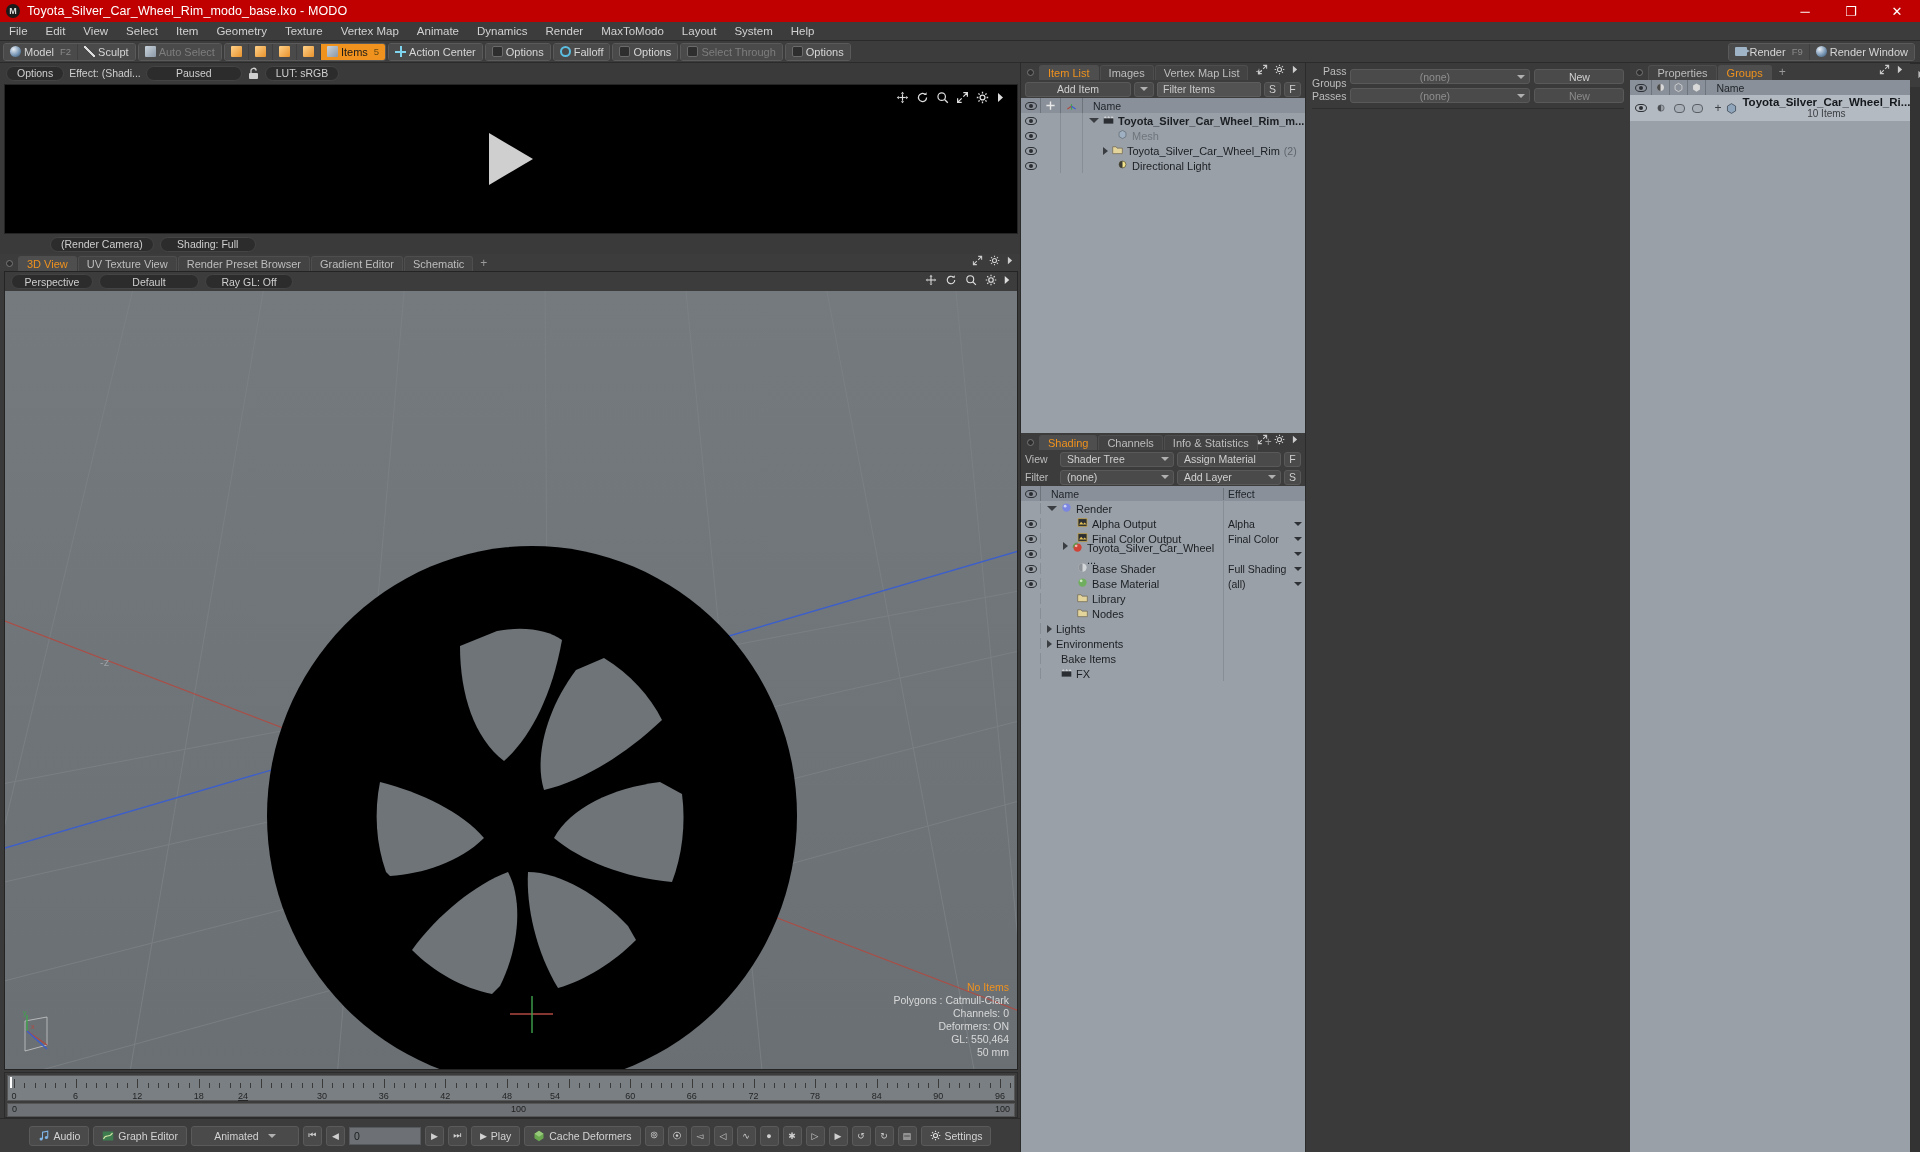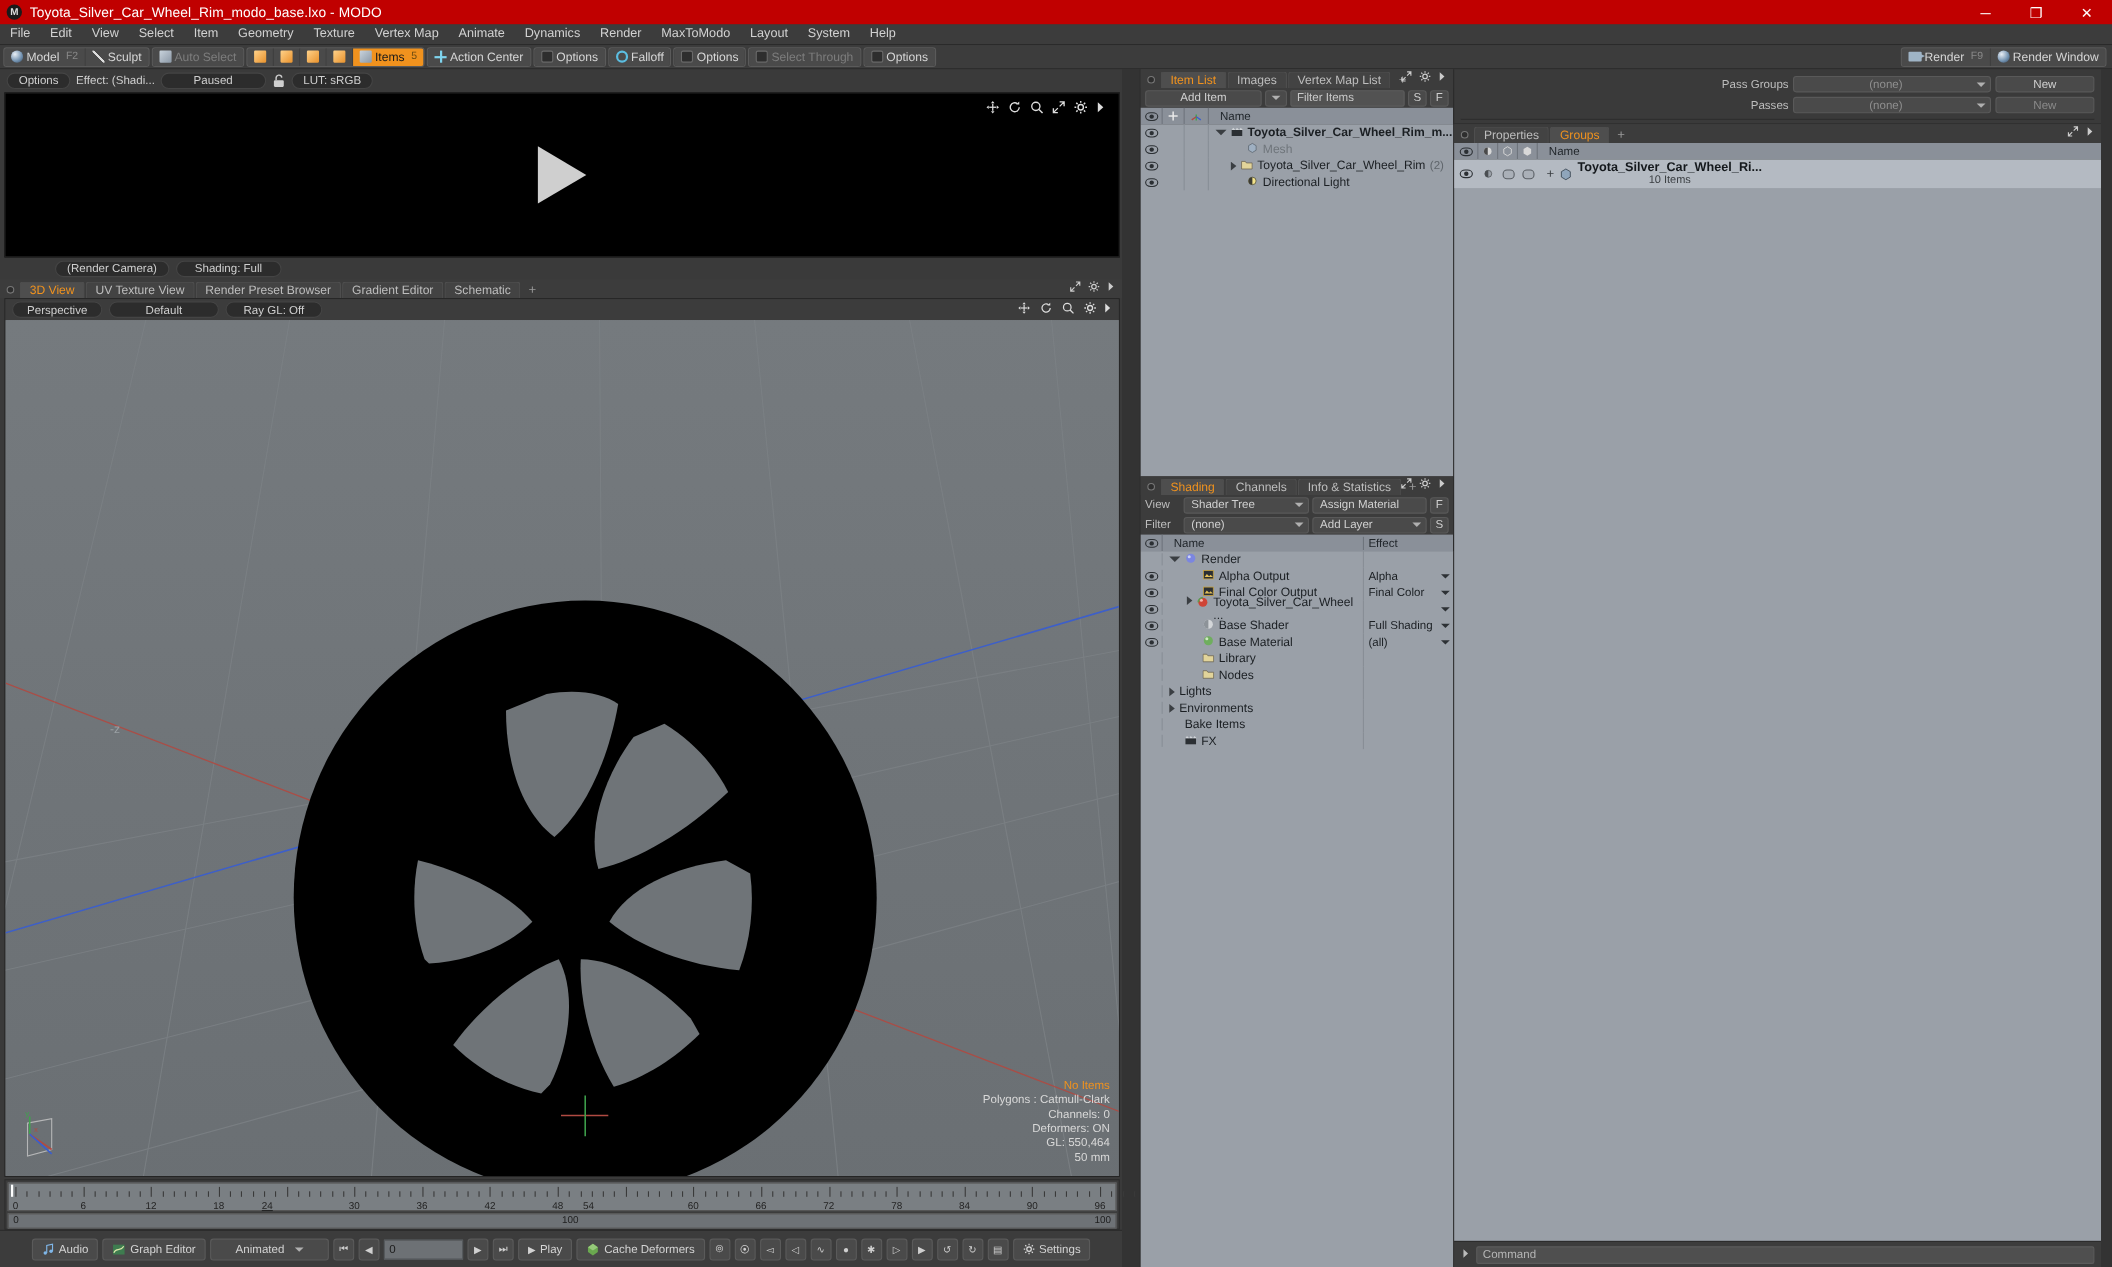--- a/index.html
+++ b/index.html
@@ -112,22 +112,22 @@
                justify-content:center; gap:4px; border-top:1px solid #2b2b2b;}
   .bbtn { height:20px; display:flex;align-items:center;gap:4px; padding:0 8px;
           background:#4a4a4a;border:1px solid #5a5a5a;border-radius:3px;
           font-size:10.5px;color:#d3d3d3;}
   .ibtn { width:19px;height:20px;background:#4a4a4a;border:1px solid #5a5a5a;
           border-radius:3px;display:flex;align-items:center;justify-content:center;
           font-size:9px;color:#cfcfcf;}
   .framefield{ width:72px;height:18px;background:#6d7175;border:1px solid #55595c;
                display:flex;align-items:center;padding:0 4px;font-size:10.5px;color:#1c1c1c;}
   
-  #mid { width:285px; background:#3a3a3a; display:flex;flex-direction:column; border-left:1px solid #2b2b2b;margin-left:16px;}
-  #right { width:589px; background:#3a3a3a; display:flex;flex-direction:column; border-left:1px solid #2b2b2b;}
+  #mid { width:285px; background:#3a3a3a; display:flex;flex-direction:column; border-left:1px solid #2b2b2b;}
+  #right { width:589px; background:#3a3a3a; display:flex;flex-direction:row; border-left:1px solid #2b2b2b;}
   .panel { background:#3c3c3c; display:flex; flex-direction:column; }
   .ctlrow { height:18px; display:flex; align-items:center; gap:3px; padding:2px 4px;}
   .cbtn { height:15px;background:#4a4a4a;border:1px solid #595959;border-radius:3px;
           display:flex;align-items:center;justify-content:center;font-size:10.5px;
           color:#d0d0d0;padding:0 6px;}
   .cdrop { height:15px;background:#4a4a4a;border:1px solid #595959;border-radius:3px;
            display:flex;align-items:center;justify-content:space-between;
            font-size:10.5px;color:#d0d0d0;padding:0 4px 0 6px;}
   .caret { width:0;height:0;border-left:4px solid transparent;border-right:4px solid transparent;
            border-top:4px solid #b0b0b0; margin-left:5px;}
@@ -521,21 +521,21 @@
           <div class="tick" style="left: 529.812px; height: 5px;"></div>
           <div class="tick" style="left: 540.083px; height: 5px;"></div>
           <div class="tick" style="left: 550.354px; height: 5px;"></div>
           <div class="lbl" style="left: 499px;">48</div>
           <div class="tick" style="left: 560.625px; height: 9px;"></div>
           <div class="tick" style="left: 570.896px; height: 5px;"></div>
           <div class="tick" style="left: 581.167px; height: 5px;"></div>
           <div class="tick" style="left: 591.438px; height: 5px;"></div>
           <div class="tick" style="left: 601.708px; height: 5px;"></div>
           <div class="tick" style="left: 611.979px; height: 5px;"></div>
-          <div class="lbl" style="left: 527px;">54</div>
+          <div class="lbl" style="left: 547px;">54</div>
           <div class="tick" style="left: 622.25px; height: 9px;"></div>
           <div class="tick" style="left: 632.521px; height: 5px;"></div>
           <div class="tick" style="left: 642.792px; height: 5px;"></div>
           <div class="tick" style="left: 653.062px; height: 5px;"></div>
           <div class="tick" style="left: 663.333px; height: 5px;"></div>
           <div class="tick" style="left: 673.604px; height: 5px;"></div>
           <div class="lbl" style="left: 622.25px;">60</div>
           <div class="tick" style="left: 683.875px; height: 9px;"></div>
           <div class="tick" style="left: 694.146px; height: 5px;"></div>
           <div class="tick" style="left: 704.417px; height: 5px;"></div>

